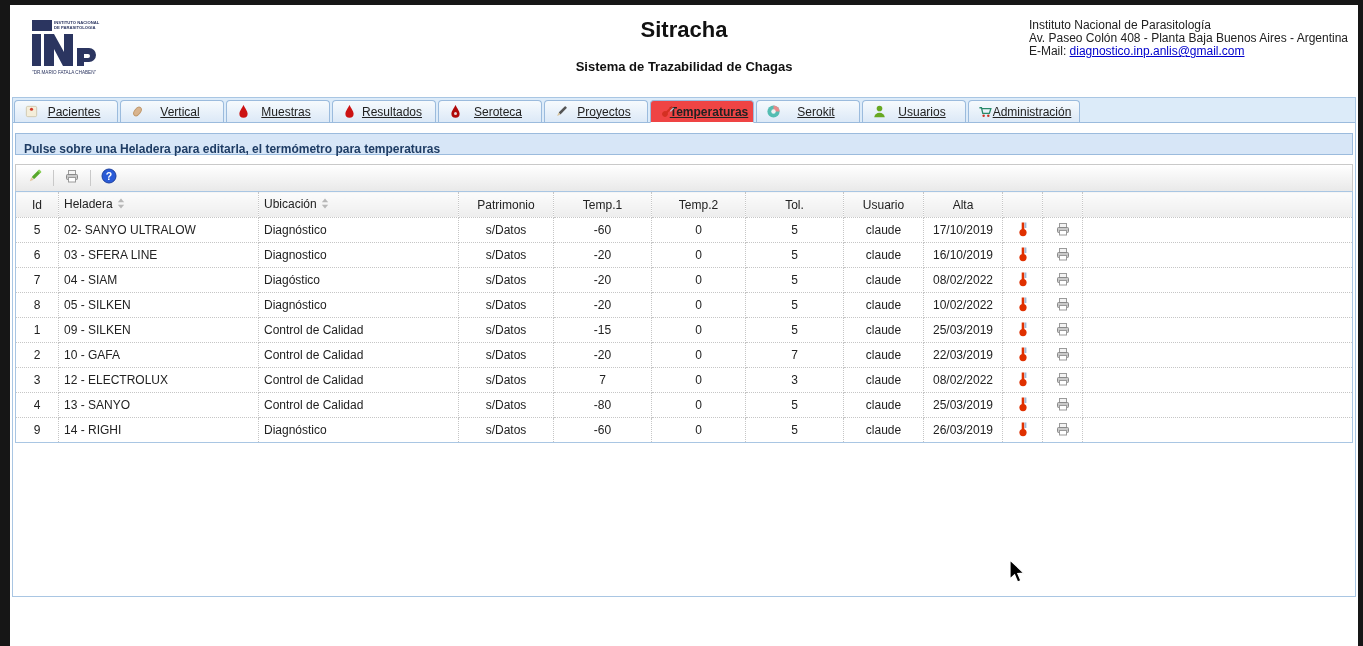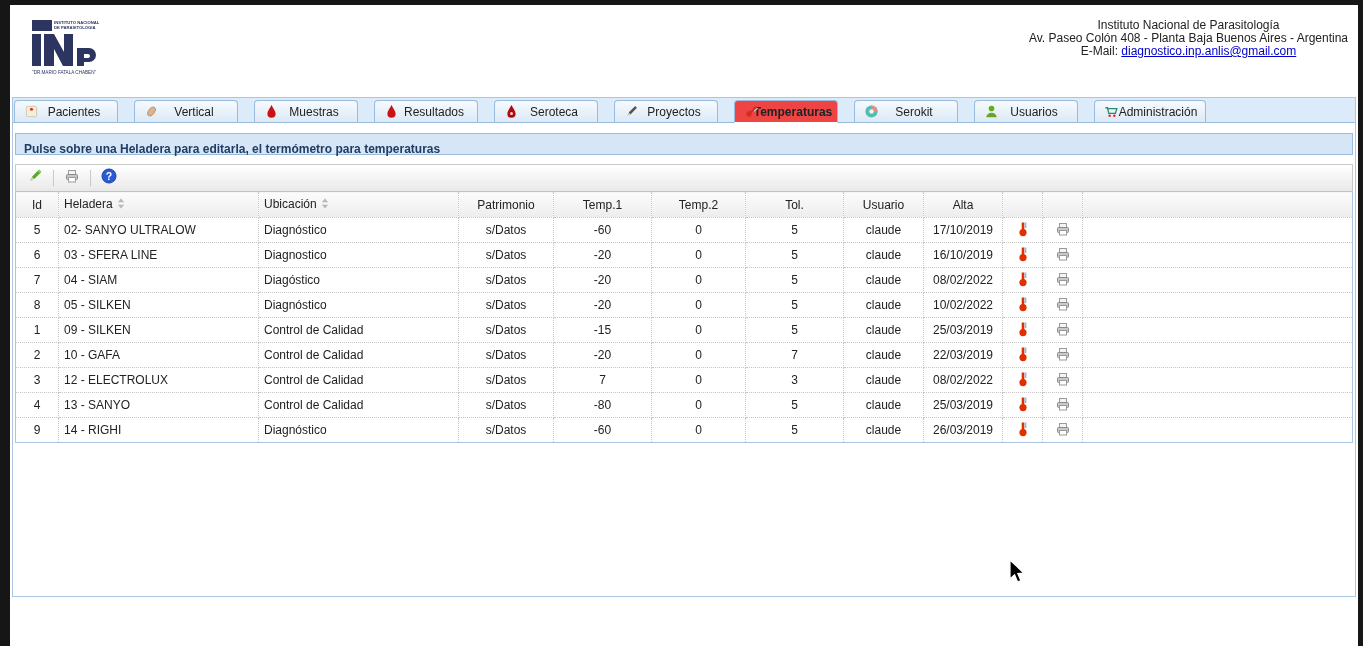--- a/index.html
+++ b/index.html
@@ -13,36 +13,36 @@
     position: absolute; left: 10px; top: 5px; right: 5px; bottom: 0;
     background: #ffffff;
   }
   
   .hdr { position: relative; height: 92px; }
   .logo { position: absolute; left: 20px; top: 12px; }
   .hdr-center { text-align: center; padding-top: 12px; }
   .hdr-title { font-size: 22px; font-weight: bold; color: #111; }
   .hdr-sub   { font-size: 13px; font-weight: bold; color: #111; margin-top: 16px; }
   .hdr-addr {
-    position: absolute; right: 10px; top: 14px; text-align: center;
+    position: absolute; right: 10px; top: 14px; text-align: left;
     font-size: 12px; line-height: 13px; color: #222;
   }
   .hdr-addr a { color: #0000cc; }
   
   .main { margin: 0 2px; border: 1px solid #a9c6e3; background: #fff; height: 500px; }
   .tabbar {
     background: #dcebf9; border-bottom: 1px solid #9bbbdd;
     padding: 3px 0 0 1px; height: 25px; display: flex; align-items: flex-end;
   }
   .tab {
-    position: relative; height: 22px; width: 104px; margin-right: 16px;
+    position: relative; height: 22px; width: 104px; margin-right: 2px;
     border: 1px solid #9bbbdd; border-bottom: none; border-radius: 4px 4px 0 0;
     background: linear-gradient(#f6fafd, #dcE9f7);
     display: flex; align-items: center; justify-content: center;
-    font-size: 12px; color: #222; cursor: pointer;
+    font-size: 12px; color: #222; cursor: pointer; text-decoration: underline;
   }
   .tab:last-child { width: 112px; }
   .tab.active {
     background: #ef4444; font-weight: bold; margin-bottom: -1px; height: 23px;
     border-bottom: 1px solid #ffffff;
   }
   .tab-icon { position: absolute; left: 9px; top: 3px; width: 15px; height: 15px; }
   .tab.active .tab-label { margin-left: 14px; }
   .tab-label { margin-left: 16px; }
   
@@ -89,20 +89,24 @@
     <div class="logo">
       <svg width="70" height="60" viewBox="0 0 70 60">
         <rect x="2" y="3" width="20" height="11" fill="#2b3560"></rect>
         <text x="24" y="7" font-size="4.2" font-weight="bold" fill="#2b3560">INSTITUTO NACIONAL</text>
         <text x="24" y="12" font-size="4.2" font-weight="bold" fill="#2b3560">DE PARASITOLOGIA</text>
         <rect x="2" y="17" width="9" height="32" fill="#2b3560"></rect>
         <polygon points="14,17 24,17 34,35 34,17 43,17 43,49 33,49 24,32 24,49 14,49" fill="#2b3560"></polygon>
         <path d="M47 31 h12 a7 7 0 0 1 0 14 h-5 v4 h-7 Z M54 37 v4 h4 a2 2 0 0 0 0 -4 Z" fill="#2b3560"></path>
         <text x="2" y="57" font-size="4.6" fill="#2b3560">"DR.MARIO FATALA CHABEN"</text>
       </svg>
+    </div>
+    <div class="hdr-center">
+      <div class="hdr-title">Sitracha</div>
+      <div class="hdr-sub">Sistema de Trazabilidad de Chagas</div>
     </div>
     <div class="hdr-addr">
       <div>Instituto Nacional de Parasitología</div>
       <div>Av. Paseo Colón 408 - Planta Baja Buenos Aires - Argentina</div>
       <div>
         <span>E-Mail: </span><a href="#">diagnostico.inp.anlis@gmail.com</a>
       </div>
     </div>
   </div>
 

